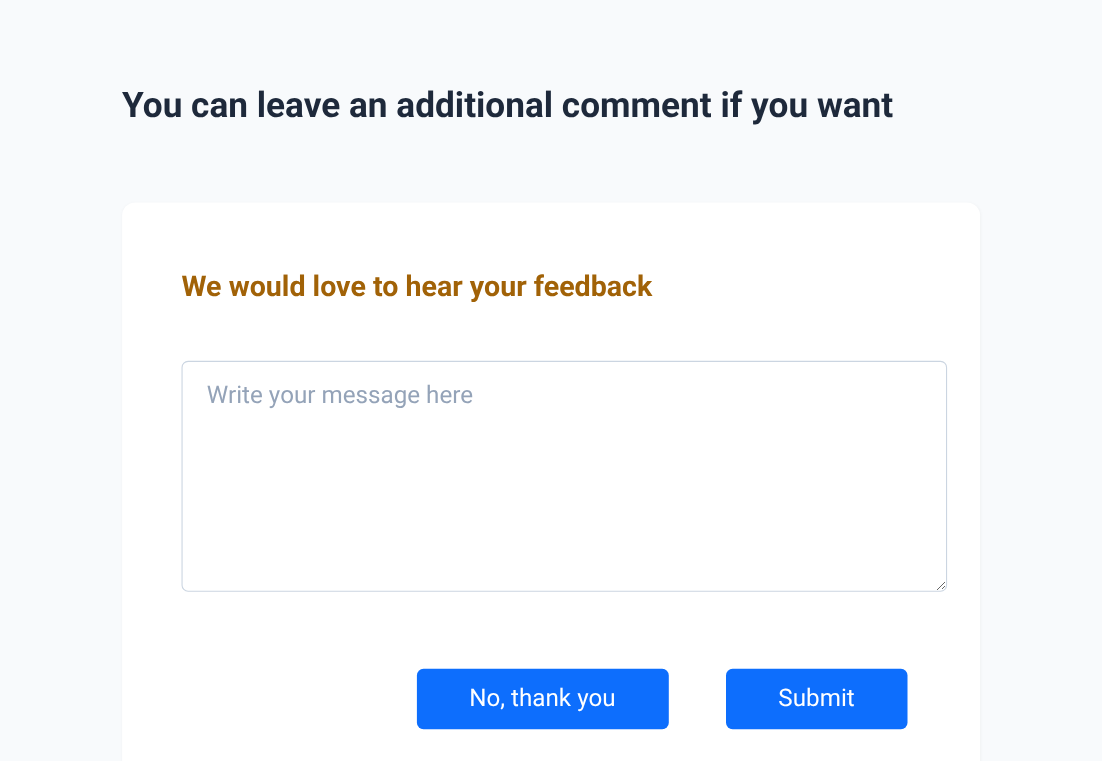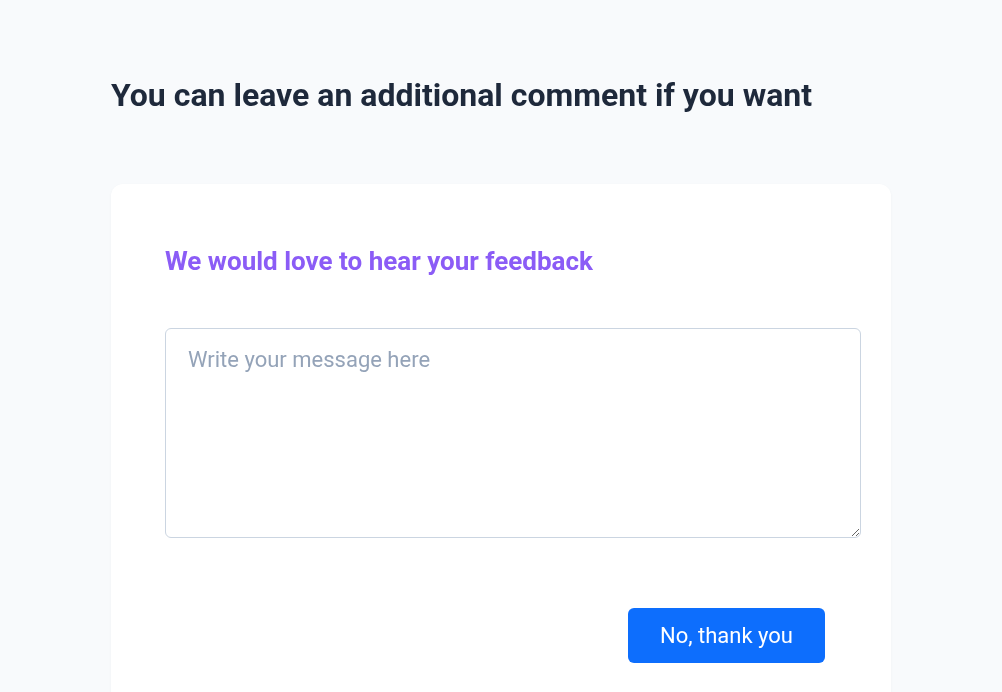--- a/index.html
+++ b/index.html
@@ -25,21 +25,21 @@
     .card {
       background-color: #ffffff;
       border-radius: 12px;
       padding: 50px 42px 50px 42px;
       box-shadow: 0 1px 3px rgba(0, 0, 0, 0.04);
     }
     
     .card-title {
       font-size: 26px;
       font-weight: 700;
-      color: #8b5cf6;
+      color: #a16207;
       margin-bottom: 40px;
     }
     
     .feedback-textarea {
       width: 100%;
       min-height: 210px;
       padding: 18px 22px;
       border: 1px solid #cbd5e1;
       border-radius: 6px;
       font-size: 22px;
@@ -58,33 +58,34 @@
       justify-content: flex-end;
       gap: 28px;
       margin-top: 42px;
     }
     
     .btn {
       background-color: #0d6efd;
       color: #ffffff;
       border: none;
       border-radius: 6px;
-      padding: 15px 32px;
+      padding: 15px 48px;
       font-size: 22px;
       font-weight: 400;
       cursor: pointer;
       font-family: inherit;
     }
   </style>
 </head>
 <body>
 
 <h1 class="page-title">You can leave an additional comment if you want</h1>
 
 <div class="card">
   <h2 class="card-title">We would love to hear your feedback</h2>
   
   <textarea class="feedback-textarea" placeholder="Write your message here" style=""></textarea>
   
   <div class="button-row">
     <button class="btn">No, thank you</button>
+    <button class="btn">Submit</button>
   </div>
 </div>
 
 </body></html>

